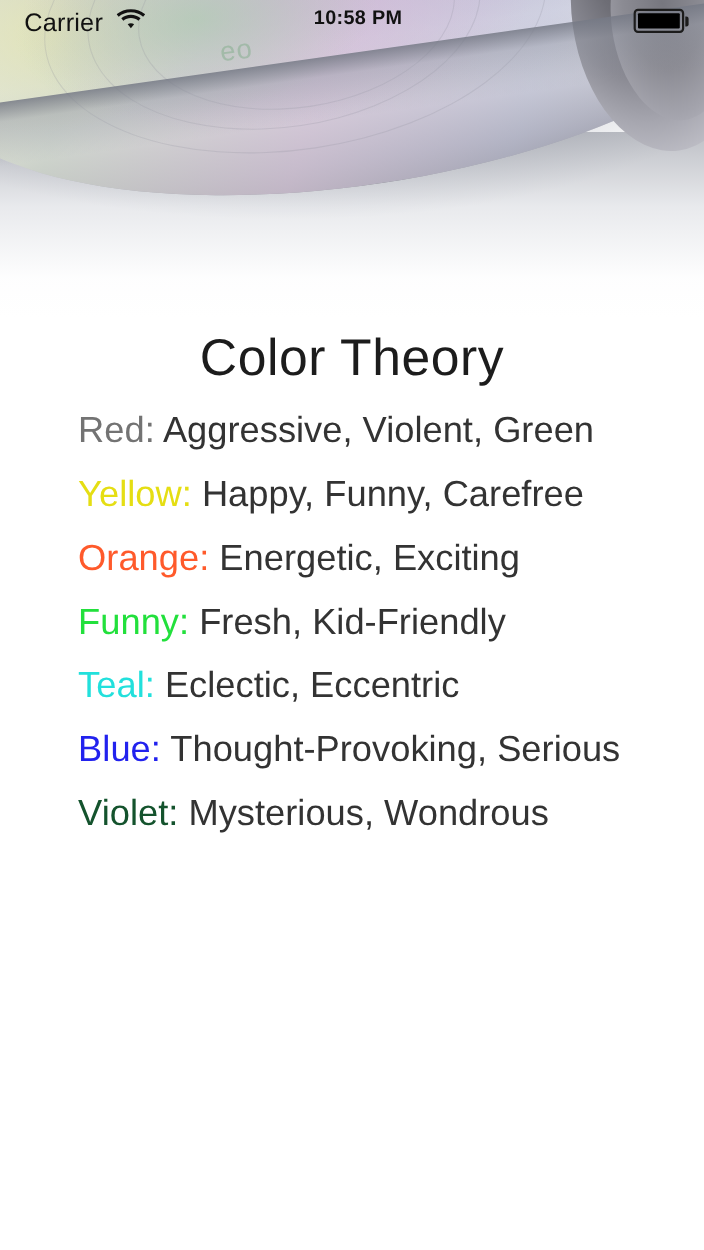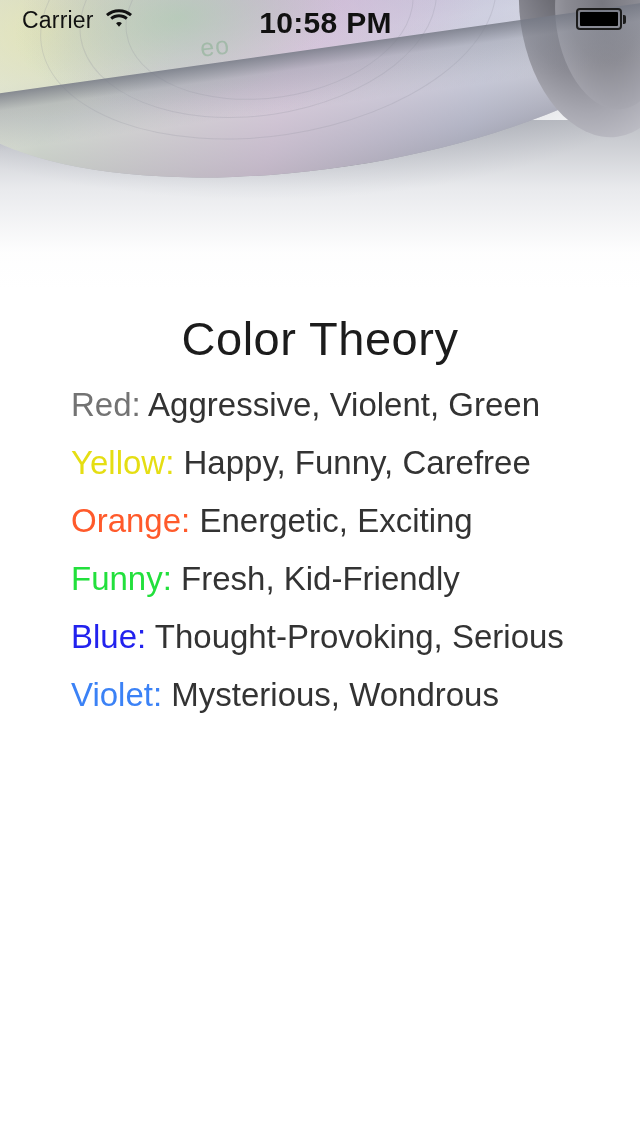--- a/index.html
+++ b/index.html
@@ -144,21 +144,21 @@
   #carrier-group {
     display:flex; align-items:center;
     margin-left:22px; gap:12px;
   }
   #carrier-label { font-size:23px; letter-spacing:0.2px; color:#111; }
   #wifi-icon { display:block; }
   #status-time {
     position:absolute;
     left:11px; right:0; top:6px;
     text-align:center;
-    font-size:30px;
+    font-size:18px;
     font-weight:bold;
     letter-spacing:0.3px;
     color:#111;
   }
   #battery-group {
     position:absolute;
     right:14px; top:8px;
     display:flex; align-items:center;
   }
   .battery-body {
@@ -176,21 +176,21 @@
   .battery-tip {
     width:3px; height:9px;
     background:#1c1c1c;
     border-radius:0 2px 2px 0;
     margin-left:1px;
   }
 
   
   #content {
     position:absolute;
-    left:0; top:16px;
+    left:0; top:2px;
     width:640px; height:844px;
     z-index:20;
     border-radius:23px;
   }
   #page-title {
     position:absolute;
     left:0; top:296px;
     width:640px;
     text-align:center;
     font-size:47px;
@@ -265,18 +265,19 @@
     </div>
   </div>
 
   <div id="content">
     <div id="page-title">Color Theory</div>
     <div id="color-list">
         <div class="color-row"><span class="color-name" style="color: #737373;">Red:</span> <span class="color-desc">Aggressive, Violent, Green</span></div>
         <div class="color-row"><span class="color-name" style="color: rgb(229, 222, 19);">Yellow:</span> <span class="color-desc">Happy, Funny, Carefree</span></div>
         <div class="color-row"><span class="color-name" style="color: rgb(255, 90, 43);">Orange:</span> <span class="color-desc">Energetic, Exciting</span></div>
         <div class="color-row"><span class="color-name" style="color: rgb(34, 224, 60);">Funny:</span> <span class="color-desc">Fresh, Kid-Friendly</span></div>
+        <div class="color-row"><span class="color-name" style="color: rgb(34, 224, 220);">Teal:</span> <span class="color-desc">Eclectic, Eccentric</span></div>
         <div class="color-row"><span class="color-name" style="color: rgb(34, 34, 238);">Blue:</span> <span class="color-desc">Thought-Provoking, Serious</span></div>
-        <div class="color-row"><span class="color-name" style="color: #3b82f6;">Violet:</span> <span class="color-desc">Mysterious, Wondrous</span></div>
+        <div class="color-row"><span class="color-name" style="color: #14532d;">Violet:</span> <span class="color-desc">Mysterious, Wondrous</span></div>
       </div>
   </div>
 
 </div>
 
 </body></html>

